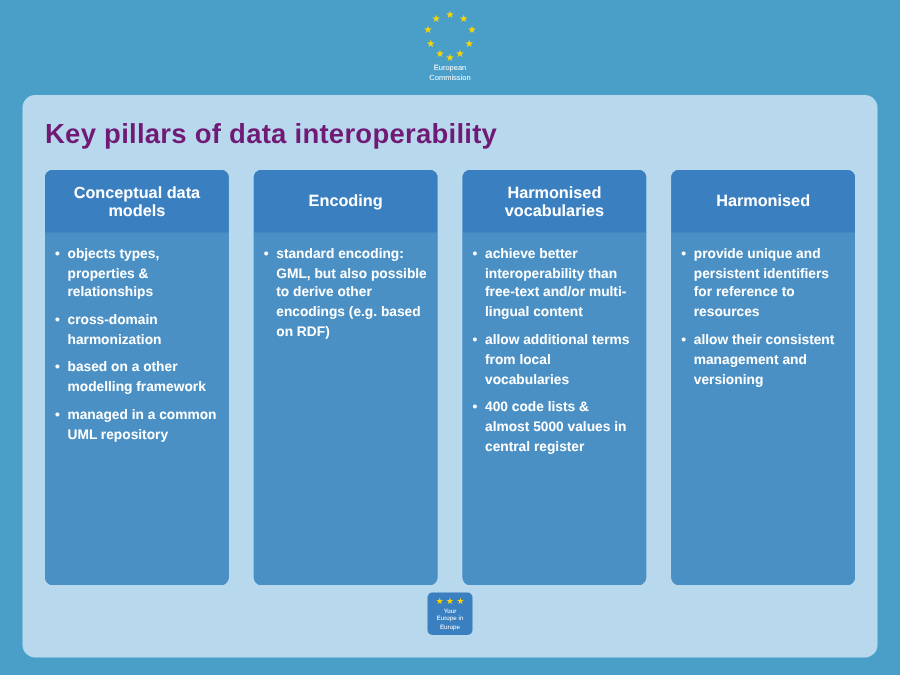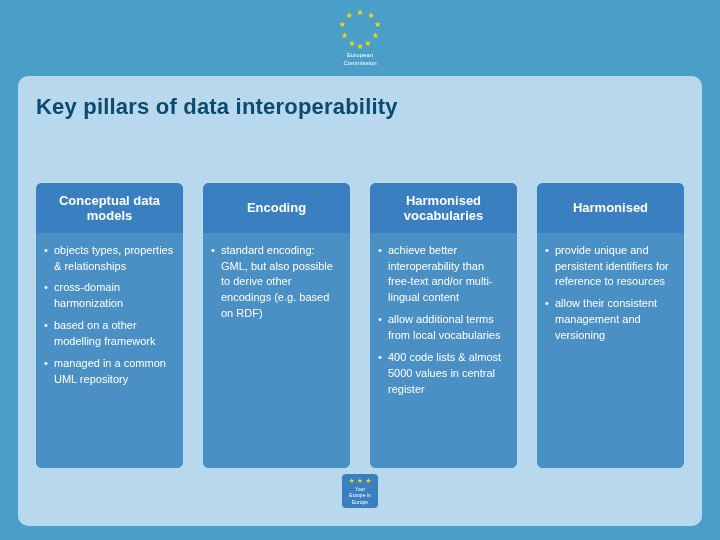--- a/index.html
+++ b/index.html
@@ -44,33 +44,32 @@
       border-radius: 10px;
       margin: 0 18px 14px 18px;
       padding: 18px 18px 18px 18px;
       flex: 1;
       display: flex;
       flex-direction: column;
       width: calc(100% - 36px);
     }
 
     .main-title {
-      color: #0c4a6e;
+      color: #701a75;
       font-size: 22px;
       font-weight: bold;
       margin-bottom: 16px;
       letter-spacing: 0.2px;
     }
 
     .pillars-grid {
       display: grid;
       grid-template-columns: 1fr 1fr 1fr 1fr;
       gap: 20px;
       flex: 1;
-      margin-top: 47px;
     }
 
     .pillar {
       background: #3a7fc0;
       border-radius: 6px;
       display: flex;
       flex-direction: column;
       overflow: hidden;
     }
 
@@ -98,20 +97,21 @@
 
     .pillar-body ul {
       list-style: none;
       padding: 0;
     }
 
     .pillar-body ul li {
       padding-left: 10px;
       position: relative;
       margin-bottom: 6px;
+      font-weight: bold;
     }
 
     .pillar-body ul li::before {
       content: '•';
       position: absolute;
       left: 0;
       top: 0;
       color: white;
     }
 

